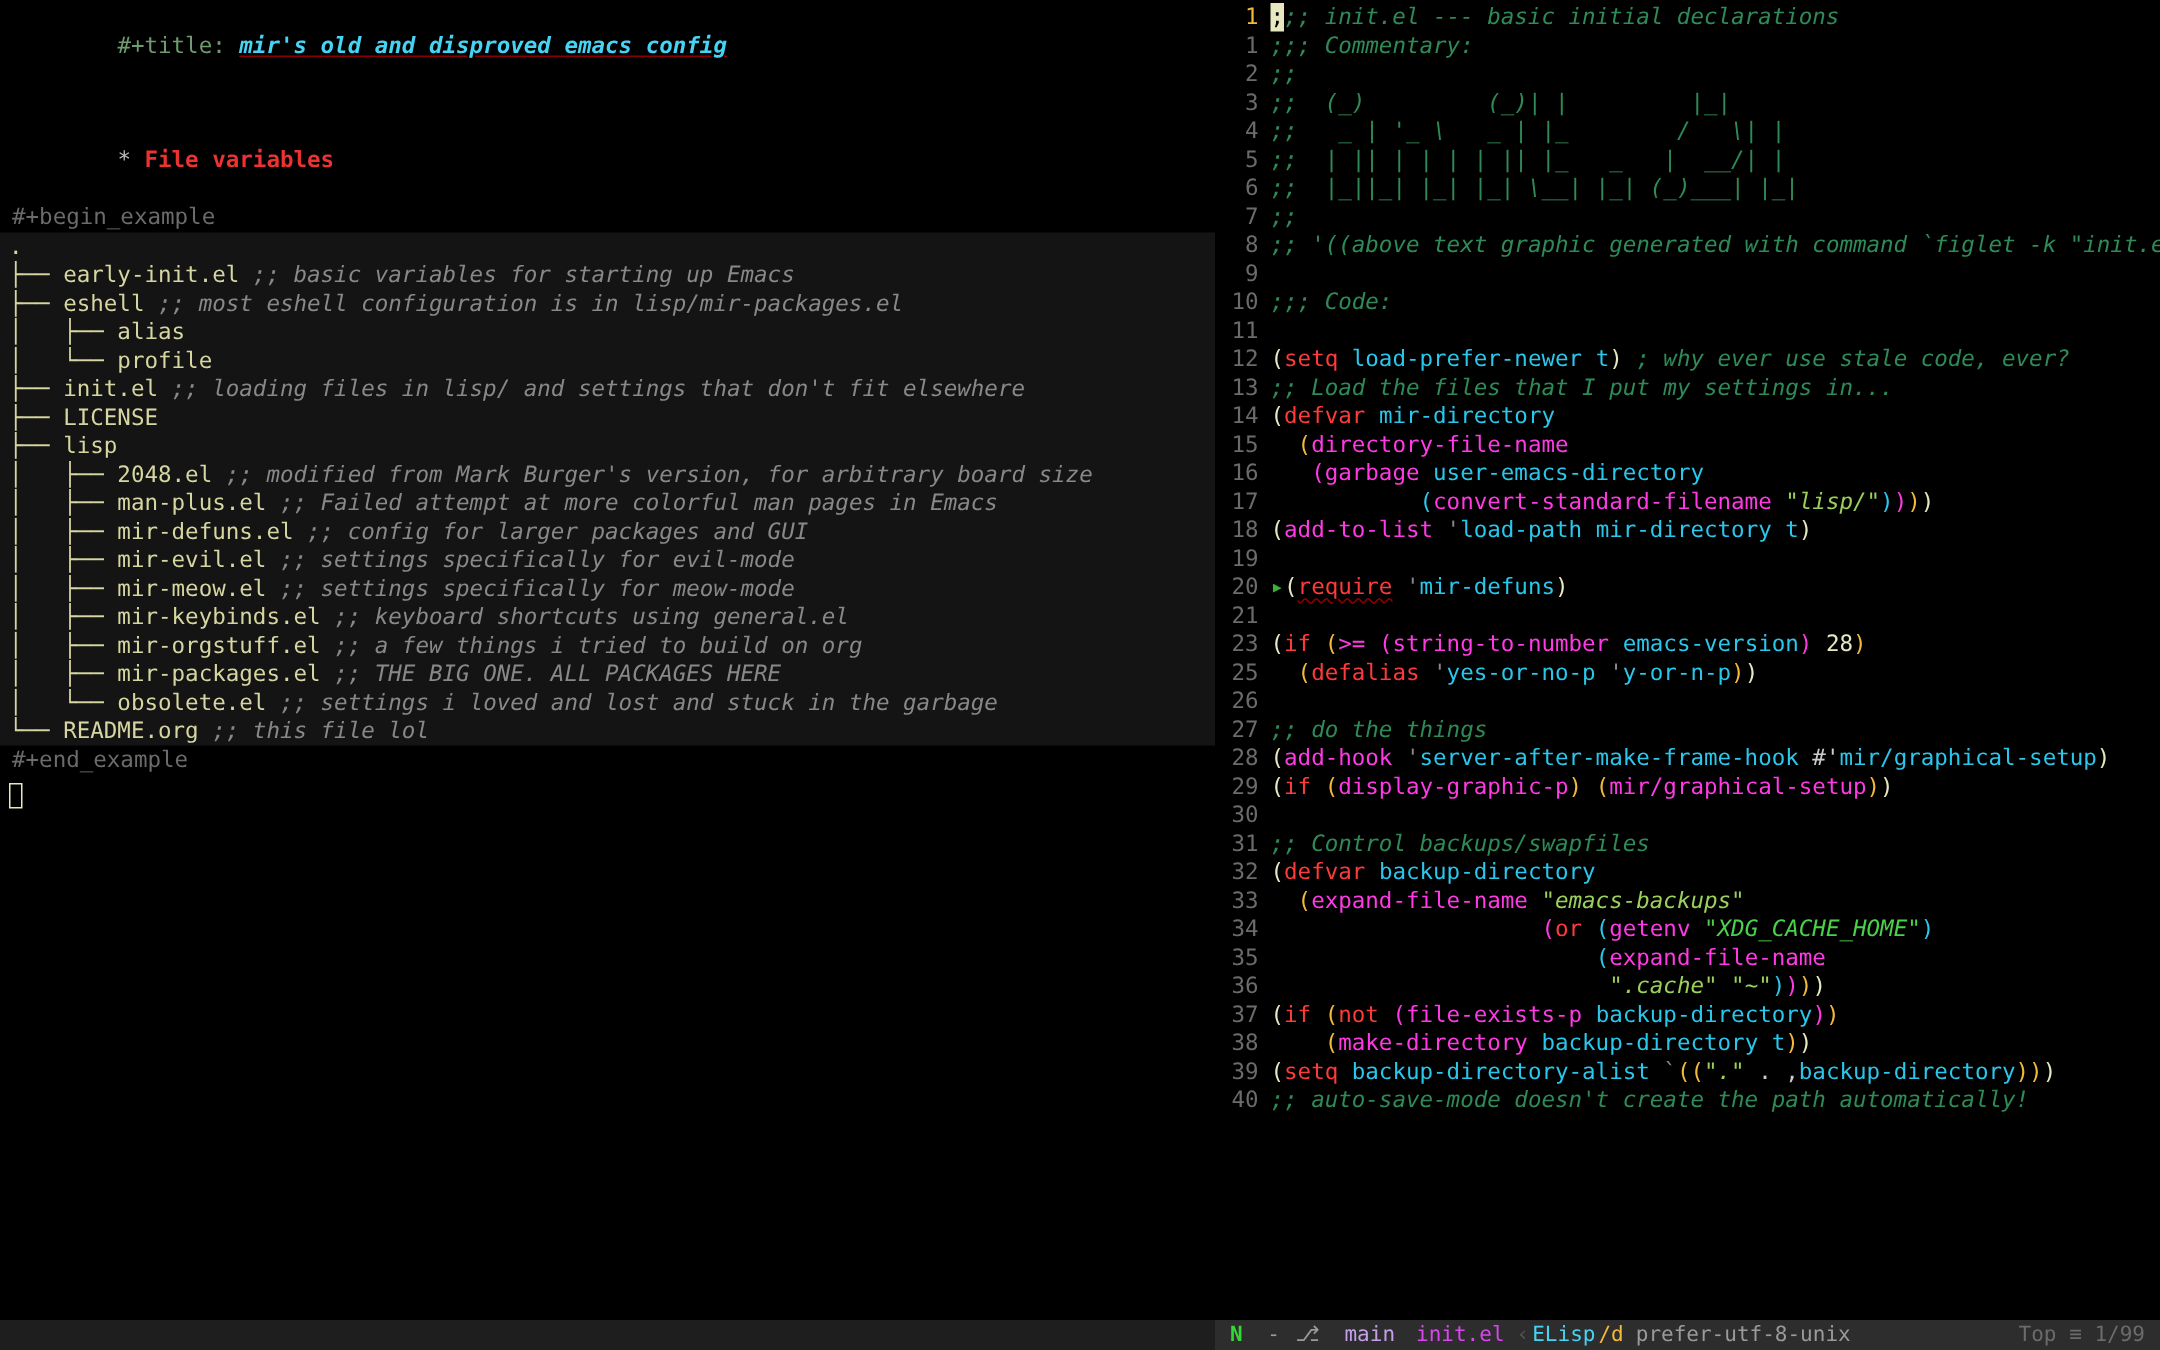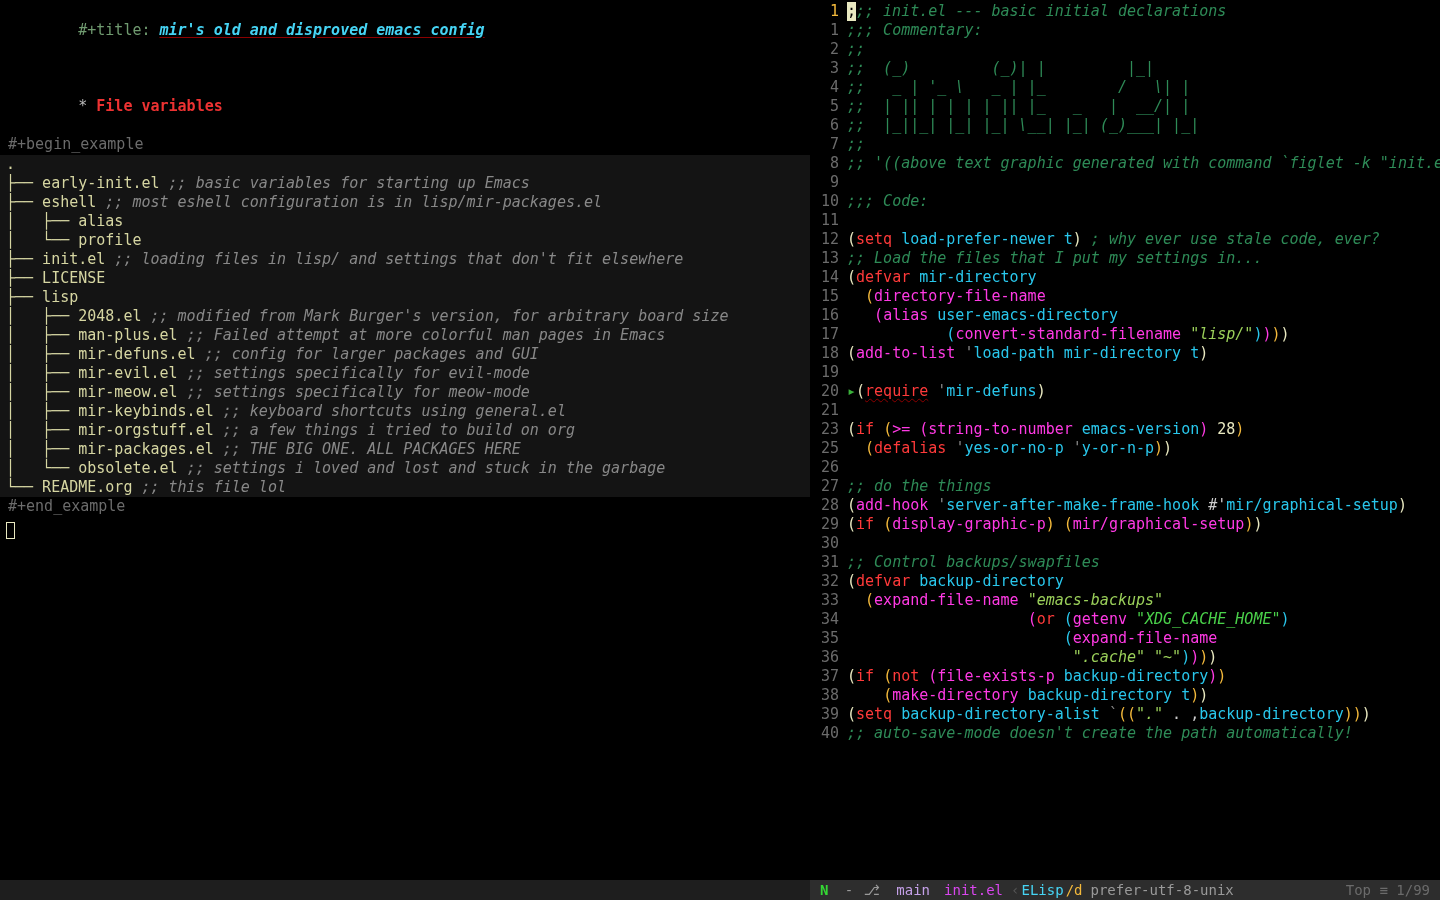--- a/index.html
+++ b/index.html
@@ -138,21 +138,21 @@
         <div class="code-line"><div class="gutter">6</div><div class="code"><span class="tok-comment">;;  |_||_| |_| |_| \__| |_| (_)___| |_|</span></div></div>
         <div class="code-line"><div class="gutter">7</div><div class="code"><span class="tok-comment">;;</span></div></div>
         <div class="code-line"><div class="gutter">8</div><div class="code"><span class="tok-comment">;; '((above text graphic generated with command `figlet -k "init.el"'))</span></div></div>
         <div class="code-line"><div class="gutter">9</div><div class="code"></div></div>
         <div class="code-line"><div class="gutter">10</div><div class="code"><span class="tok-comment">;;; Code:</span></div></div>
         <div class="code-line"><div class="gutter">11</div><div class="code"></div></div>
         <div class="code-line"><div class="gutter">12</div><div class="code"><span class="tok-paren">(</span><span class="tok-keyword">setq</span><span> </span><span class="tok-var">load-prefer-newer</span><span> </span><span class="tok-t">t</span><span class="tok-paren">)</span><span> </span><span class="tok-comment">; why ever use stale code, ever?</span></div></div>
         <div class="code-line"><div class="gutter">13</div><div class="code"><span class="tok-comment">;; Load the files that I put my settings in...</span></div></div>
         <div class="code-line"><div class="gutter">14</div><div class="code"><span class="tok-paren">(</span><span class="tok-keyword">defvar</span><span> </span><span class="tok-var">mir-directory</span></div></div>
         <div class="code-line"><div class="gutter">15</div><div class="code"><span>  </span><span class="tok-paren-y">(</span><span class="tok-func">directory-file-name</span></div></div>
-        <div class="code-line"><div class="gutter">16</div><div class="code"><span>   </span><span class="tok-paren-p">(</span><span class="tok-func">alias</span><span> </span><span class="tok-var">user-emacs-directory</span></div></div>
+        <div class="code-line"><div class="gutter">16</div><div class="code"><span>   </span><span class="tok-paren-p">(</span><span class="tok-func">garbage</span><span> </span><span class="tok-var">user-emacs-directory</span></div></div>
         <div class="code-line"><div class="gutter">17</div><div class="code"><span>           </span><span class="tok-paren-b">(</span><span class="tok-func">convert-standard-filename</span><span> </span><span class="tok-string">"lisp/"</span><span class="tok-paren-b">)</span><span class="tok-paren-p">)</span><span class="tok-paren-y">)</span><span class="tok-paren">)</span></div></div>
         <div class="code-line"><div class="gutter">18</div><div class="code"><span class="tok-paren">(</span><span class="tok-func">add-to-list</span><span> </span><span class="tok-quote">'</span><span class="tok-var">load-path</span><span> </span><span class="tok-var">mir-directory</span><span> </span><span class="tok-t">t</span><span class="tok-paren">)</span></div></div>
         <div class="code-line"><div class="gutter">19</div><div class="code"></div></div>
         <div class="code-line"><div class="gutter" style="position: relative;">20</div><div class="code"><span class="line-bullet">▸</span><span class="tok-paren">(</span><span class="tok-keyword underl-warn">require</span><span> </span><span class="tok-quote">'</span><span class="tok-var">mir-defuns</span><span class="tok-paren">)</span></div></div>
         <div class="code-line"><div class="gutter">21</div><div class="code"></div></div>
         <div class="code-line"><div class="gutter">23</div><div class="code"><span class="tok-paren">(</span><span class="tok-keyword">if</span><span> </span><span class="tok-paren-y">(</span><span class="tok-func">&gt;=</span><span> </span><span class="tok-paren-p">(</span><span class="tok-func">string-to-number</span><span> </span><span class="tok-var">emacs-version</span><span class="tok-paren-p">)</span><span> </span><span class="tok-num">28</span><span class="tok-paren-y">)</span></div></div>
         <div class="code-line"><div class="gutter">25</div><div class="code"><span>  </span><span class="tok-paren-y">(</span><span class="tok-keyword">defalias</span><span> </span><span class="tok-quote">'</span><span class="tok-var">yes-or-no-p</span><span> </span><span class="tok-quote">'</span><span class="tok-var">y-or-n-p</span><span class="tok-paren-y">)</span><span class="tok-paren">)</span></div></div>
         <div class="code-line"><div class="gutter">26</div><div class="code"></div></div>
         <div class="code-line"><div class="gutter">27</div><div class="code"><span class="tok-comment">;; do the things</span></div></div>
         <div class="code-line"><div class="gutter">28</div><div class="code"><span class="tok-paren">(</span><span class="tok-func">add-hook</span><span> </span><span class="tok-quote">'</span><span class="tok-var">server-after-make-frame-hook</span><span> #'</span><span class="tok-var">mir/graphical-setup</span><span class="tok-paren">)</span></div></div>

